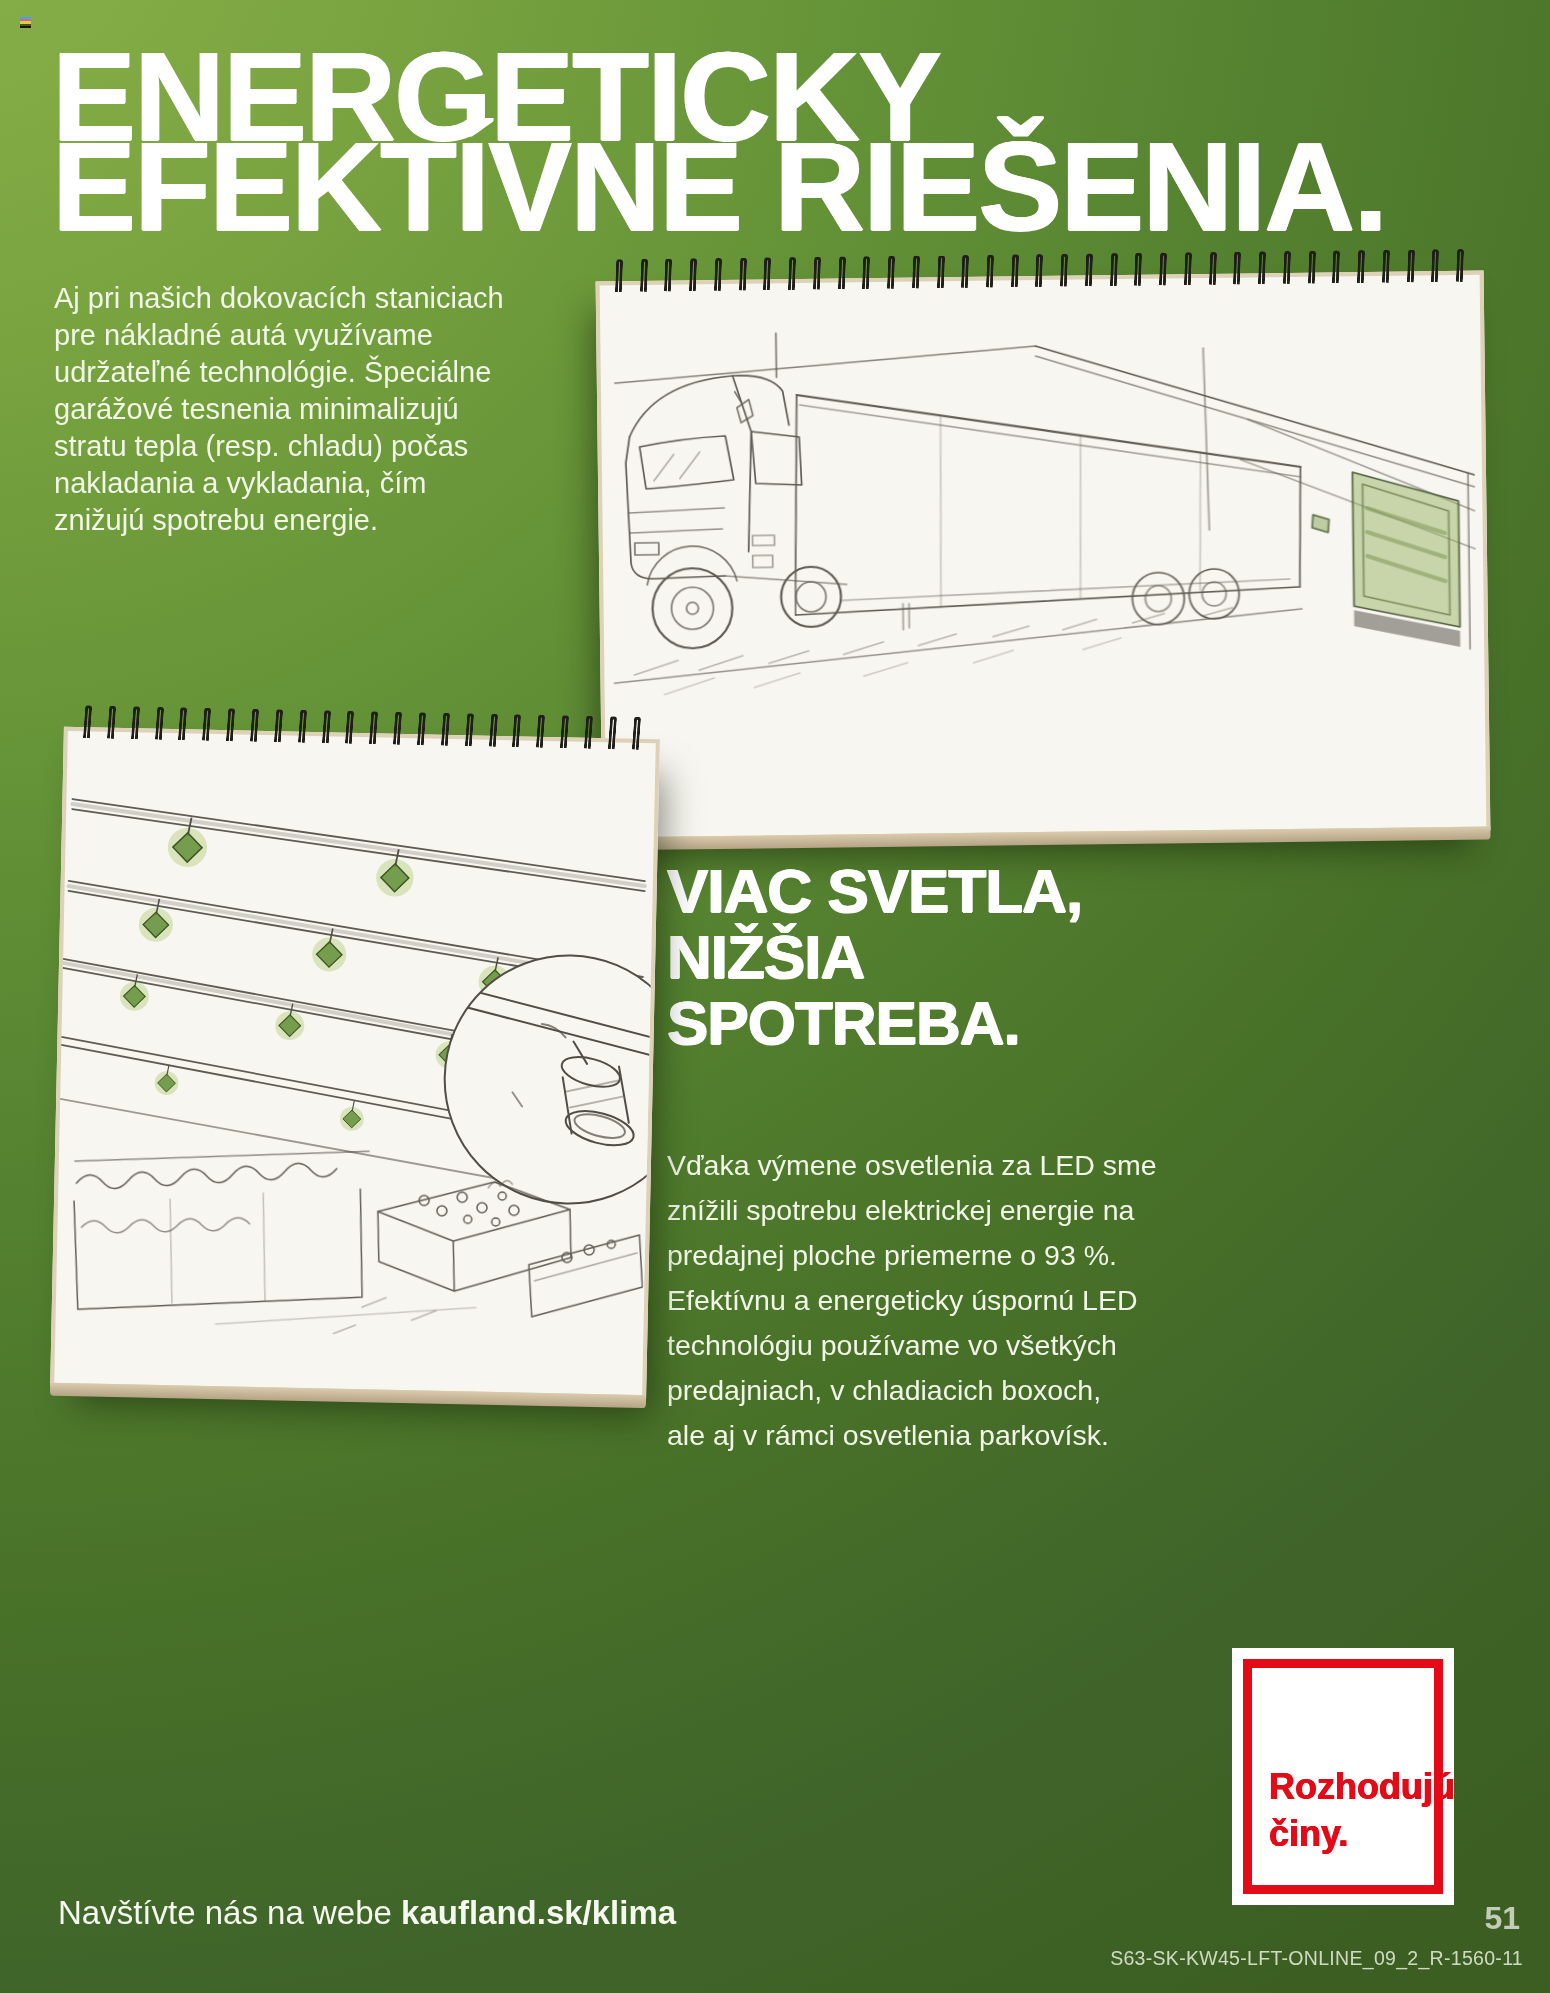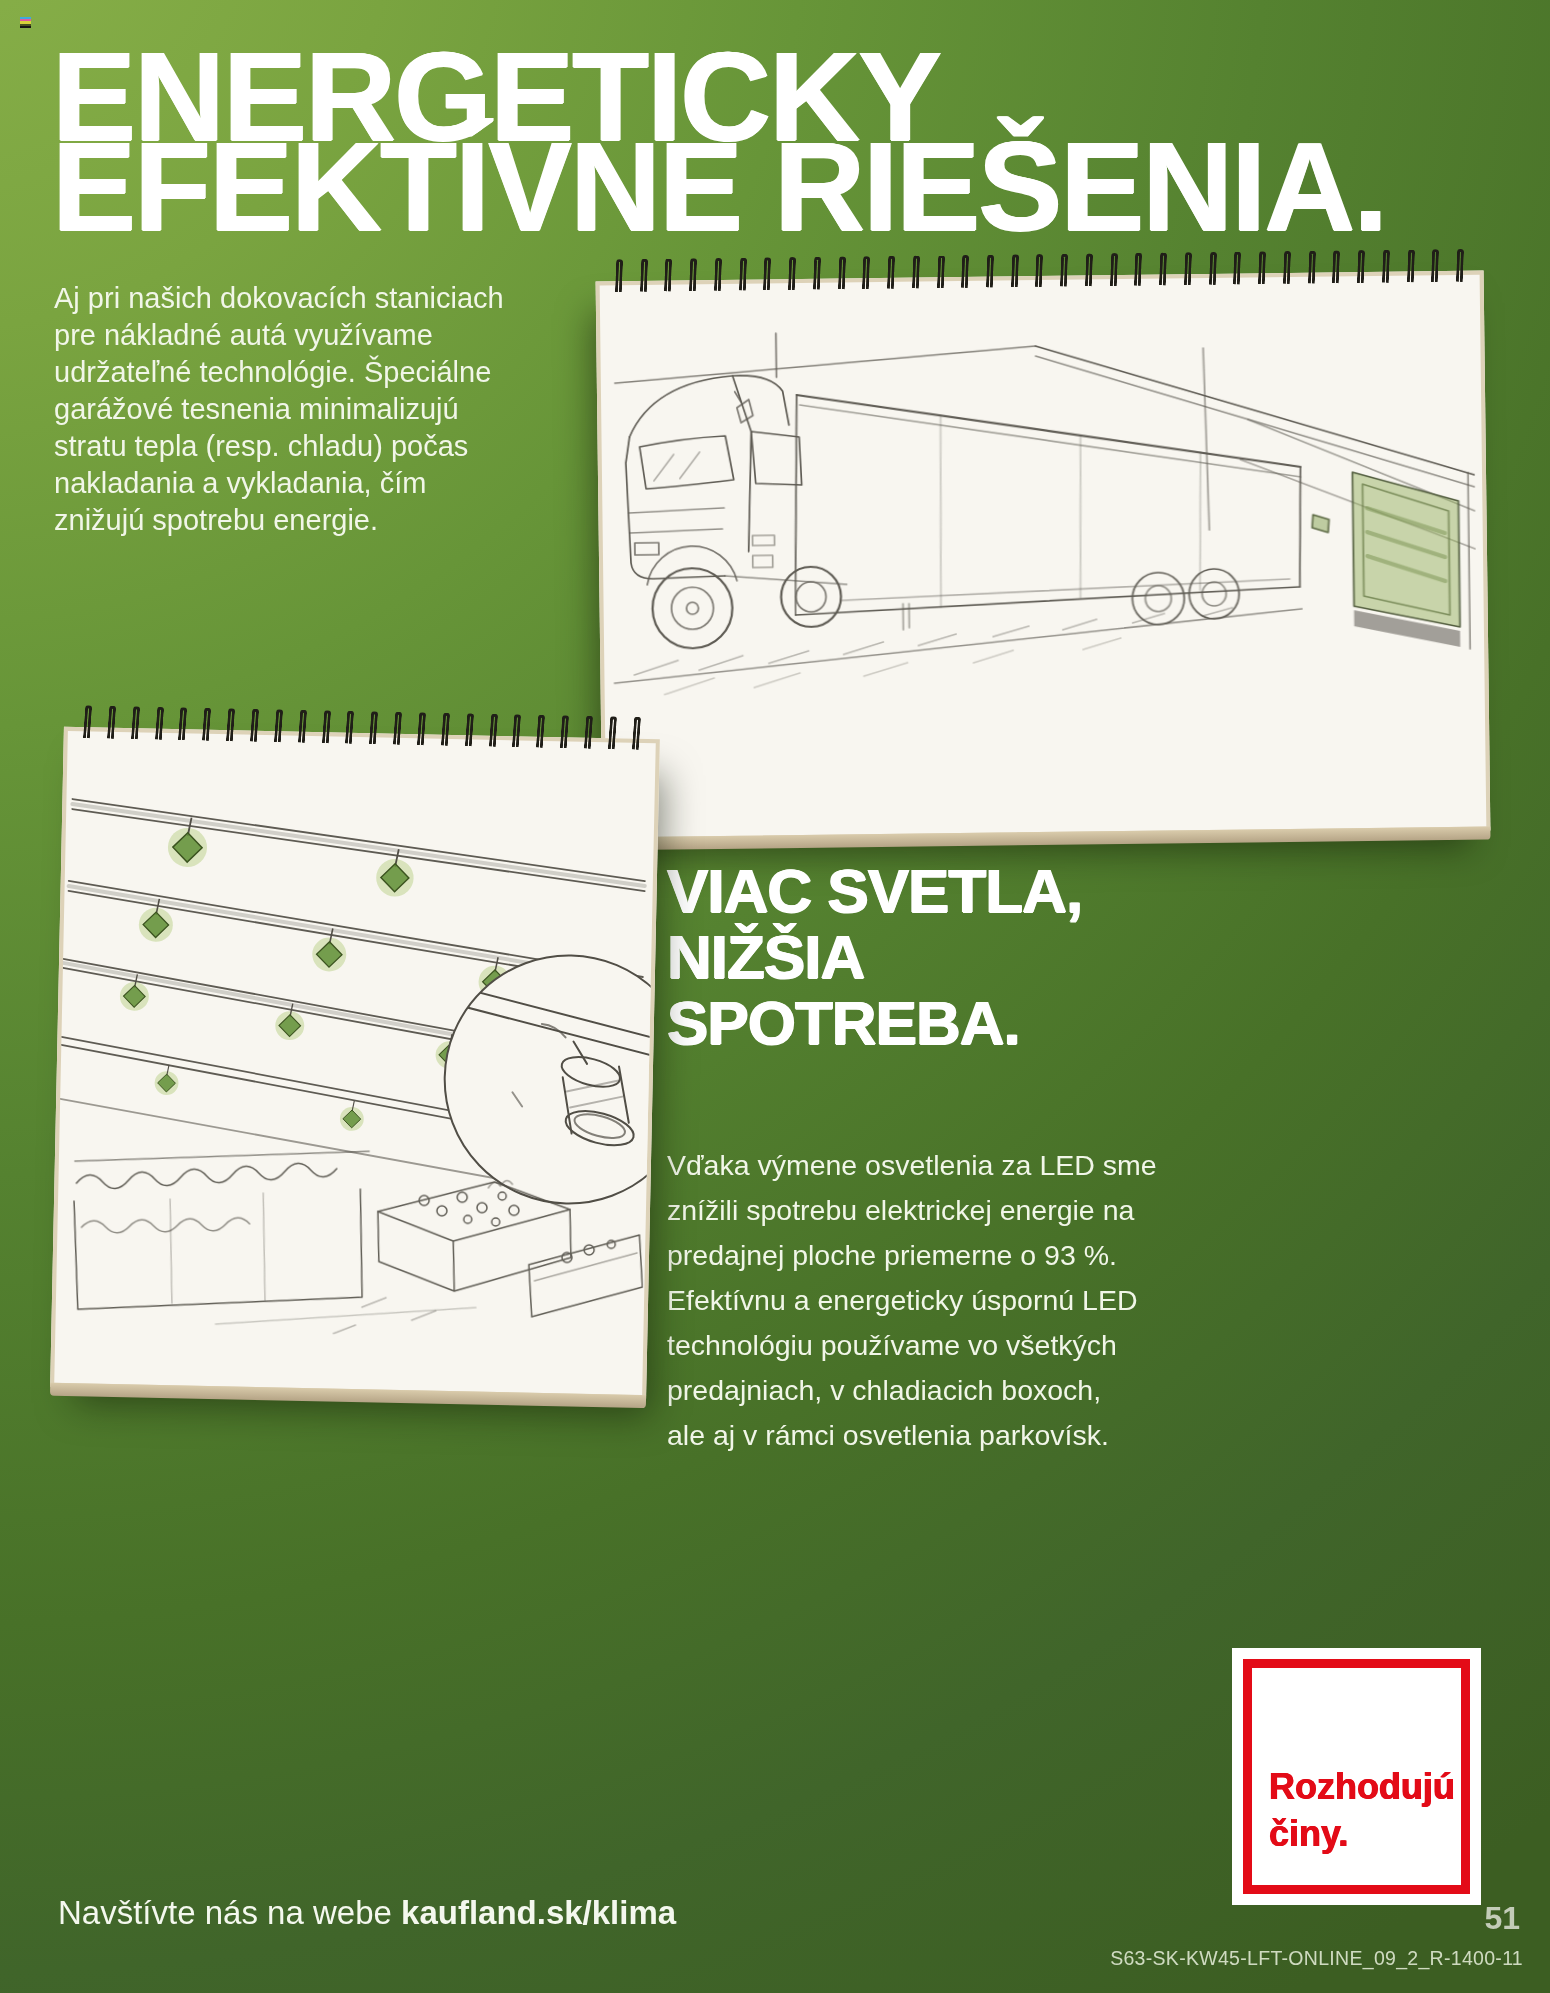--- a/index.html
+++ b/index.html
@@ -39,21 +39,21 @@
     box-shadow:14px 26px 36px -10px rgba(14,22,6,.5);}
   .pad-edge{position:absolute;left:-4px;right:-4px;bottom:-13px;height:13px;
     background:linear-gradient(#d9cbab,#b5a486);border-radius:0 0 4px 4px;}
   .sketch{position:absolute;inset:0;width:100%;height:100%;}
   
   .spiral{position:absolute;left:16px;right:16px;top:-26px;height:38px;
     display:flex;justify-content:space-between;align-items:flex-start;}
   .coil{width:7px;height:33px;border:3px solid #201e18;border-bottom:none;
     border-radius:4px 4px 0 0;box-sizing:border-box;transform:rotate(3deg);}
   
-  .badge{position:absolute;left:1232px;top:1648px;width:222px;height:257px;background:#fff;padding-left:27px;}
+  .badge{position:absolute;left:1232px;top:1648px;width:222px;height:257px;background:#fff;}
   .badge-frame{position:absolute;inset:11px;border:9px solid #e30b17;}
   .badge-text{position:absolute;left:37px;top:115px;font-size:36px;font-weight:bold;
     line-height:47px;color:#e30b17;white-space:pre-line;
     text-shadow:0.6px 0 currentColor,-0.6px 0 currentColor;}
   
   .page-number{position:absolute;right:30px;top:1900px;font-size:32px;font-weight:bold;color:#c3ccb8;}
   .print-code{position:absolute;right:27px;top:1947px;font-size:19.5px;color:#dfe8d2;
     letter-spacing:.3px;opacity:.9;}
 </style>
 </head>
@@ -293,15 +293,15 @@
 
   <p class="visit"><span>Navštívte nás na webe </span><strong>kaufland.sk/klima</strong></p>
 
   <div class="badge">
     <div class="badge-frame"></div>
     <div class="badge-text">Rozhodujú
 činy.</div>
   </div>
 
   <div class="page-number">51</div>
-  <div class="print-code">S63-SK-KW45-LFT-ONLINE_09_2_R-1400-11</div>
+  <div class="print-code">S63-SK-KW45-LFT-ONLINE_09_2_R-1560-11</div>
 
 </div>
 
 </body></html>

